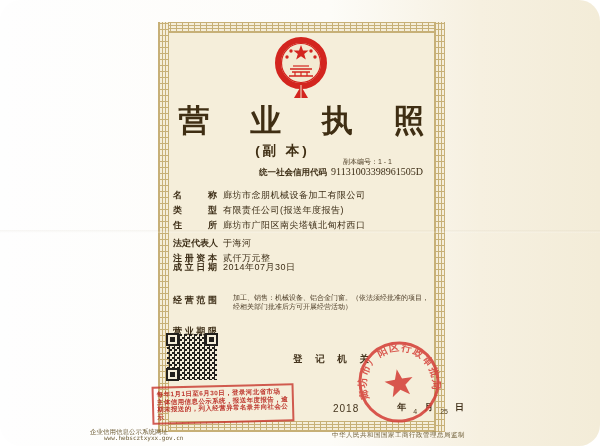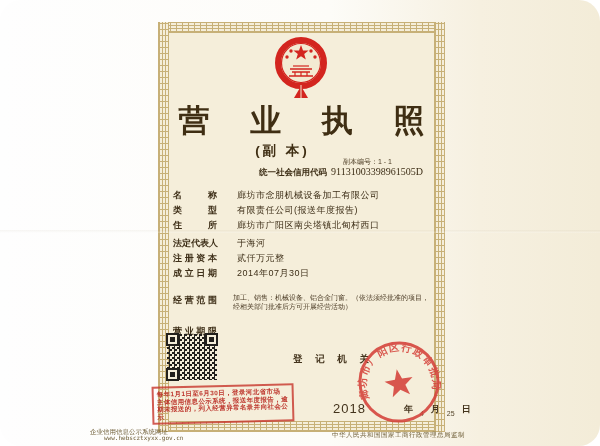--- a/index.html
+++ b/index.html
@@ -28,42 +28,42 @@
   #subtitle{position:absolute;left:158px;top:142px;width:246px;text-align:center;
     font-size:13.5px;font-weight:bold;color:#3f2e13;letter-spacing:3px;text-indent:3px;}
   #copyno{position:absolute;left:343px;top:157px;font-size:7px;color:#4a3a22;}
   #creditline{position:absolute;left:259px;top:166px;font-size:8.5px;color:#3c2d15;}
   #creditline .cc-label{font-weight:bold;}
   #creditline .cc-code{font-family:Liberation Serif, serif;font-size:10px;margin-left:4px;}
   
   #fields{position:absolute;left:173px;top:185px;width:262px;font-size:9px;color:#3e2f18;}
   .row{position:absolute;left:0;white-space:nowrap;}
   .r1{top:4px;}.r2{top:19px;}.r3{top:34px;}.r4{top:52px;}
-  .r5{top:67px;}.r6{top:82px;}.r7{top:96px;margin-top:44px;}.r8{top:109px;}
+  .r5{top:67px;}.r6{top:76px;}.r7{top:96px;margin-top:44px;}.r8{top:109px;}
   .flabel{display:inline-block;width:44px;font-weight:bold;text-align:justify;text-align-last:justify;vertical-align:top;}
-  .fvalue{margin-left:20px;letter-spacing:0.5px;}
+  .fvalue{margin-left:6px;letter-spacing:0.5px;}
   .r8 .fvalue{display:inline-block;width:198px;margin-left:16px;font-size:7px;line-height:8.5px;
     letter-spacing:0;white-space:normal;vertical-align:top;color:#4a3a24;}
   
   #qr{position:absolute;left:167px;top:334px;width:50px;height:46px;
     background-image:repeating-conic-gradient(#22201d 0% 25%,transparent 0% 50%);
     background-size:5px 5px;}
   .finder{position:absolute;width:9px;height:9px;border:2px solid #22201d;background:#f5eeda;}
   .finder::after{content:"";position:absolute;left:2px;top:2px;width:5px;height:5px;background:#22201d;}
   .f-tl{left:-1px;top:-1px;}.f-tr{right:-1px;top:-1px;}.f-bl{left:-1px;bottom:-1px;}
   
   #redstamp{position:absolute;left:152px;top:385px;width:132px;padding:2px 3px;
     border:2px solid rgba(199,52,42,0.8);color:rgba(186,44,36,0.95);
     font-size:6.5px;line-height:7.6px;font-weight:bold;transform:rotate(-1.5deg);letter-spacing:0.4px;}
   
   #regauth{position:absolute;left:293px;top:353px;font-size:9.5px;font-weight:bold;
     color:#43331c;letter-spacing:5px;}
   #dateline{position:absolute;left:333px;top:401px;display:flex;align-items:flex-end;
     font-size:9px;color:#43331c;}
-  #dateline .yearnum{font-size:13px;margin-right:38px;letter-spacing:1px;}
+  #dateline .yearnum{font-size:10px;margin-right:38px;letter-spacing:1px;}
   #dateline .dsuf{font-weight:bold;}
   #dateline .dsmall{font-size:7px;color:#55452a;margin:0 7px;transform:translateY(1px);}
   
   #seal{position:absolute;left:356px;top:339px;width:86px;height:86px;opacity:0.88;transform:rotate(-10deg);}
   
   .footer{position:absolute;font-size:6.5px;color:#6b5a33;white-space:nowrap;}
   #footer-l1{left:90px;top:428px;}
   #footer-l2{left:104px;top:434px;font-family:"DejaVu Sans Mono","Liberation Mono",monospace;font-size:6px;}
   #footer-r{left:332px;top:431px;letter-spacing:0.5px;}
 </style>

